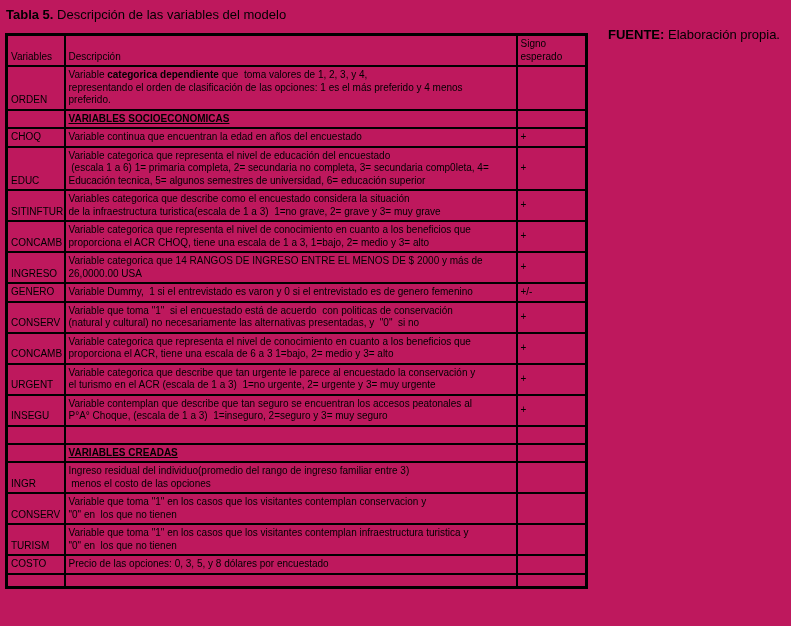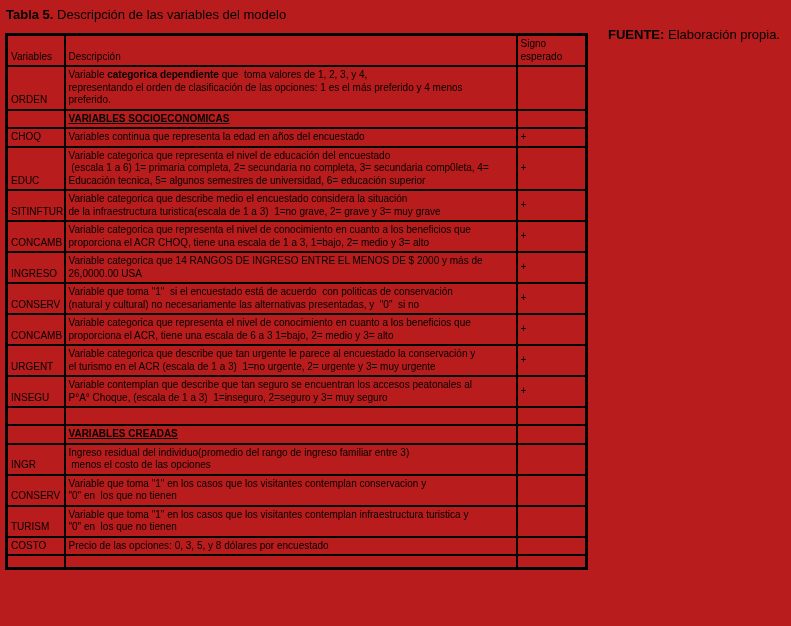--- a/index.html
+++ b/index.html
@@ -1,20 +1,20 @@
 <!DOCTYPE html>
 <html><head>
 <meta charset="utf-8">
 <style>
   html, body { margin: 0; padding: 0; background: #ffffff; }
   .page {
     position: relative;
     width: 791px;
     height: 626px;
-    background: #b91c1c;
+    background: #be185d;
     color: #000000;
     font-family: "Liberation Sans", sans-serif;
     overflow: hidden;
   }
   .caption {
     position: absolute;
     left: 6px;
     top: 7px;
     font-size: 13px;
     white-space: nowrap;
@@ -103,37 +103,37 @@
         <tr class="section-row">
           <td class="var-cell"></td>
           <td class="desc-cell">
             <div class="line">VARIABLES SOCIOECONOMICAS</div>
           </td>
           <td class="signo-cell"></td>
         </tr>
         <tr>
           <td class="var-cell">CHOQ</td>
           <td class="desc-cell">
-            <div class="line">Variables continua que representa la edad en años del encuestado</div>
+            <div class="line">Variable continua que encuentran la edad en años del encuestado</div>
           </td>
           <td class="signo-cell">+</td>
         </tr>
         <tr>
           <td class="var-cell">EDUC</td>
           <td class="desc-cell">
             <div class="line">Variable categorica que representa el nivel de educación del encuestado</div>
             <div class="line"> (escala 1 a 6) 1= primaria completa, 2= secundaria no completa, 3= secundaria comp0leta, 4=</div>
             <div class="line">Educación tecnica, 5= algunos semestres de universidad, 6= educación superior</div>
           </td>
           <td class="signo-cell">+</td>
         </tr>
         <tr>
           <td class="var-cell">SITINFTUR</td>
           <td class="desc-cell">
-            <div class="line">Variable categorica que describe medio el encuestado considera la situación</div>
+            <div class="line">Variables categorica que describe como el encuestado considera la situación</div>
             <div class="line">de la infraestructura turistica(escala de 1 a 3)  1=no grave, 2= grave y 3= muy grave</div>
           </td>
           <td class="signo-cell">+</td>
         </tr>
         <tr>
           <td class="var-cell">CONCAMB</td>
           <td class="desc-cell">
             <div class="line">Variable categorica que representa el nivel de conocimiento en cuanto a los beneficios que</div>
             <div class="line">proporciona el ACR CHOQ, tiene una escala de 1 a 3, 1=bajo, 2= medio y 3= alto</div>
           </td>
@@ -141,20 +141,27 @@
         </tr>
         <tr>
           <td class="var-cell">INGRESO</td>
           <td class="desc-cell">
             <div class="line">Variable categorica que 14 RANGOS DE INGRESO ENTRE EL MENOS DE $ 2000 y más de</div>
             <div class="line">26,0000.00 USA</div>
           </td>
           <td class="signo-cell">+</td>
         </tr>
         <tr>
+          <td class="var-cell">GENERO</td>
+          <td class="desc-cell">
+            <div class="line">Variable Dummy,  1 si el entrevistado es varon y 0 si el entrevistado es de genero femenino</div>
+          </td>
+          <td class="signo-cell">+/-</td>
+        </tr>
+        <tr>
           <td class="var-cell">CONSERV</td>
           <td class="desc-cell">
             <div class="line">Variable que toma "1"  si el encuestado está de acuerdo  con politicas de conservación</div>
             <div class="line">(natural y cultural) no necesariamente las alternativas presentadas, y  "0"  si no</div>
           </td>
           <td class="signo-cell">+</td>
         </tr>
         <tr>
           <td class="var-cell">CONCAMB</td>
           <td class="desc-cell">

